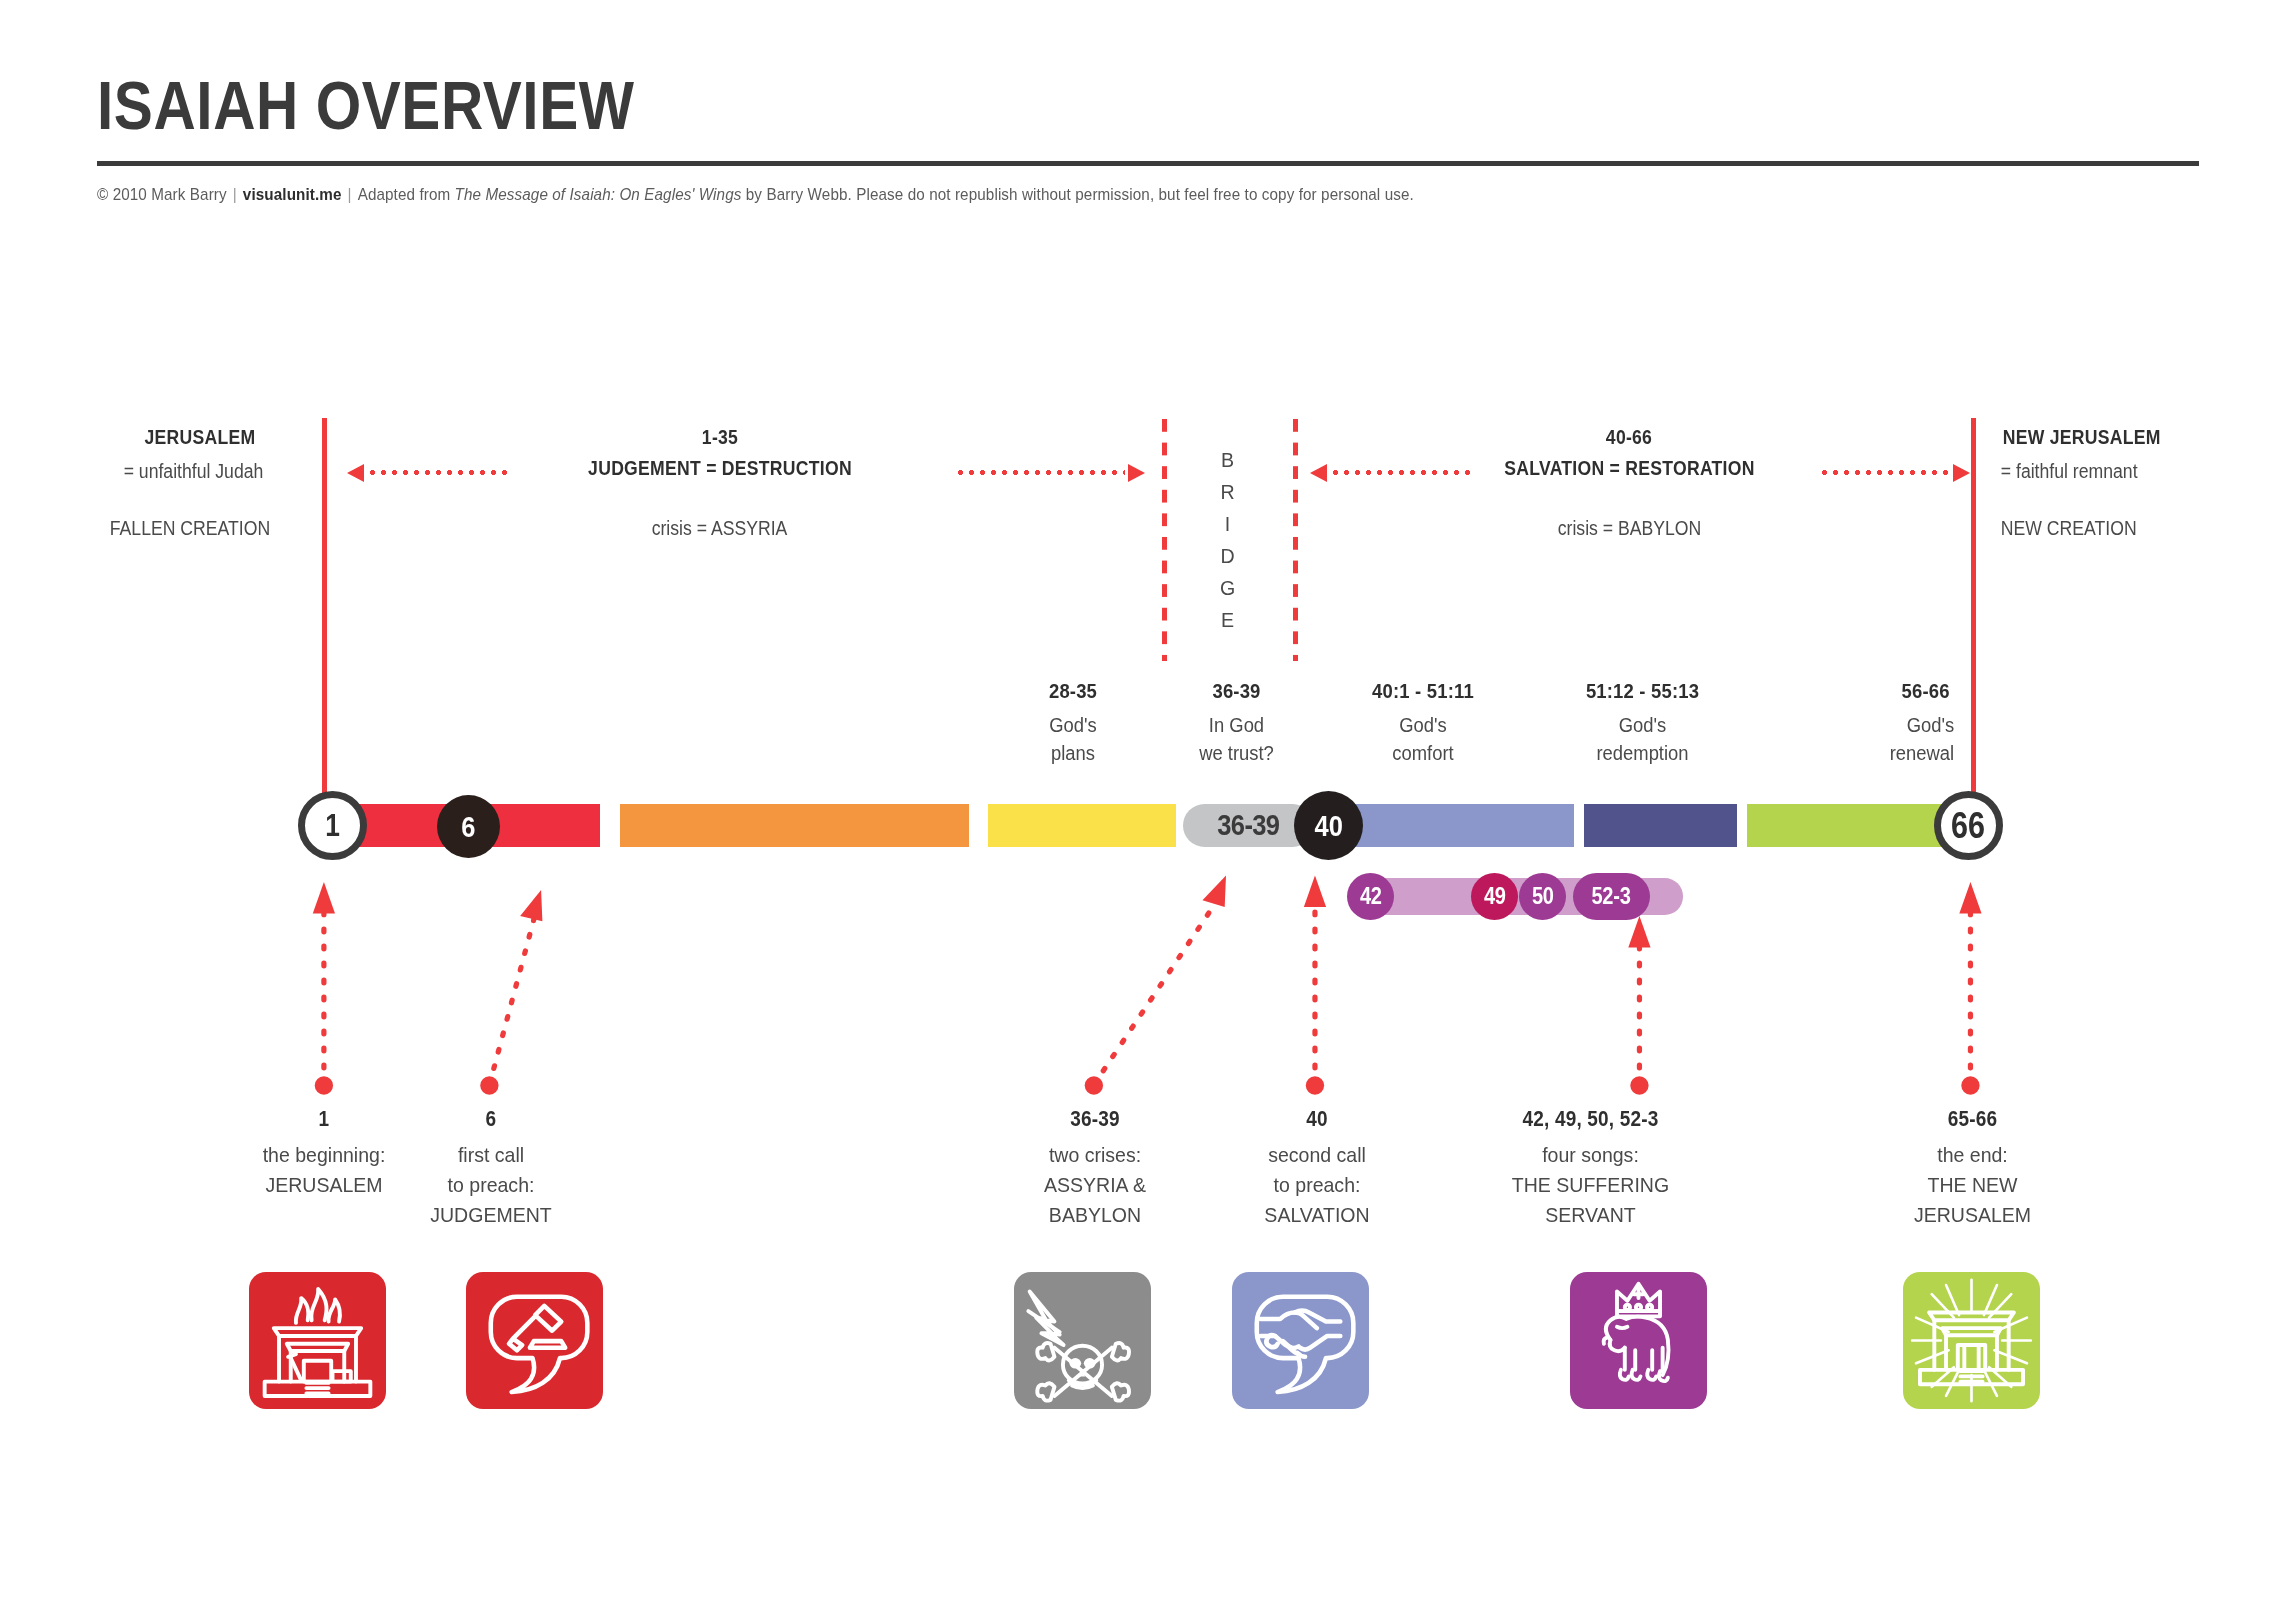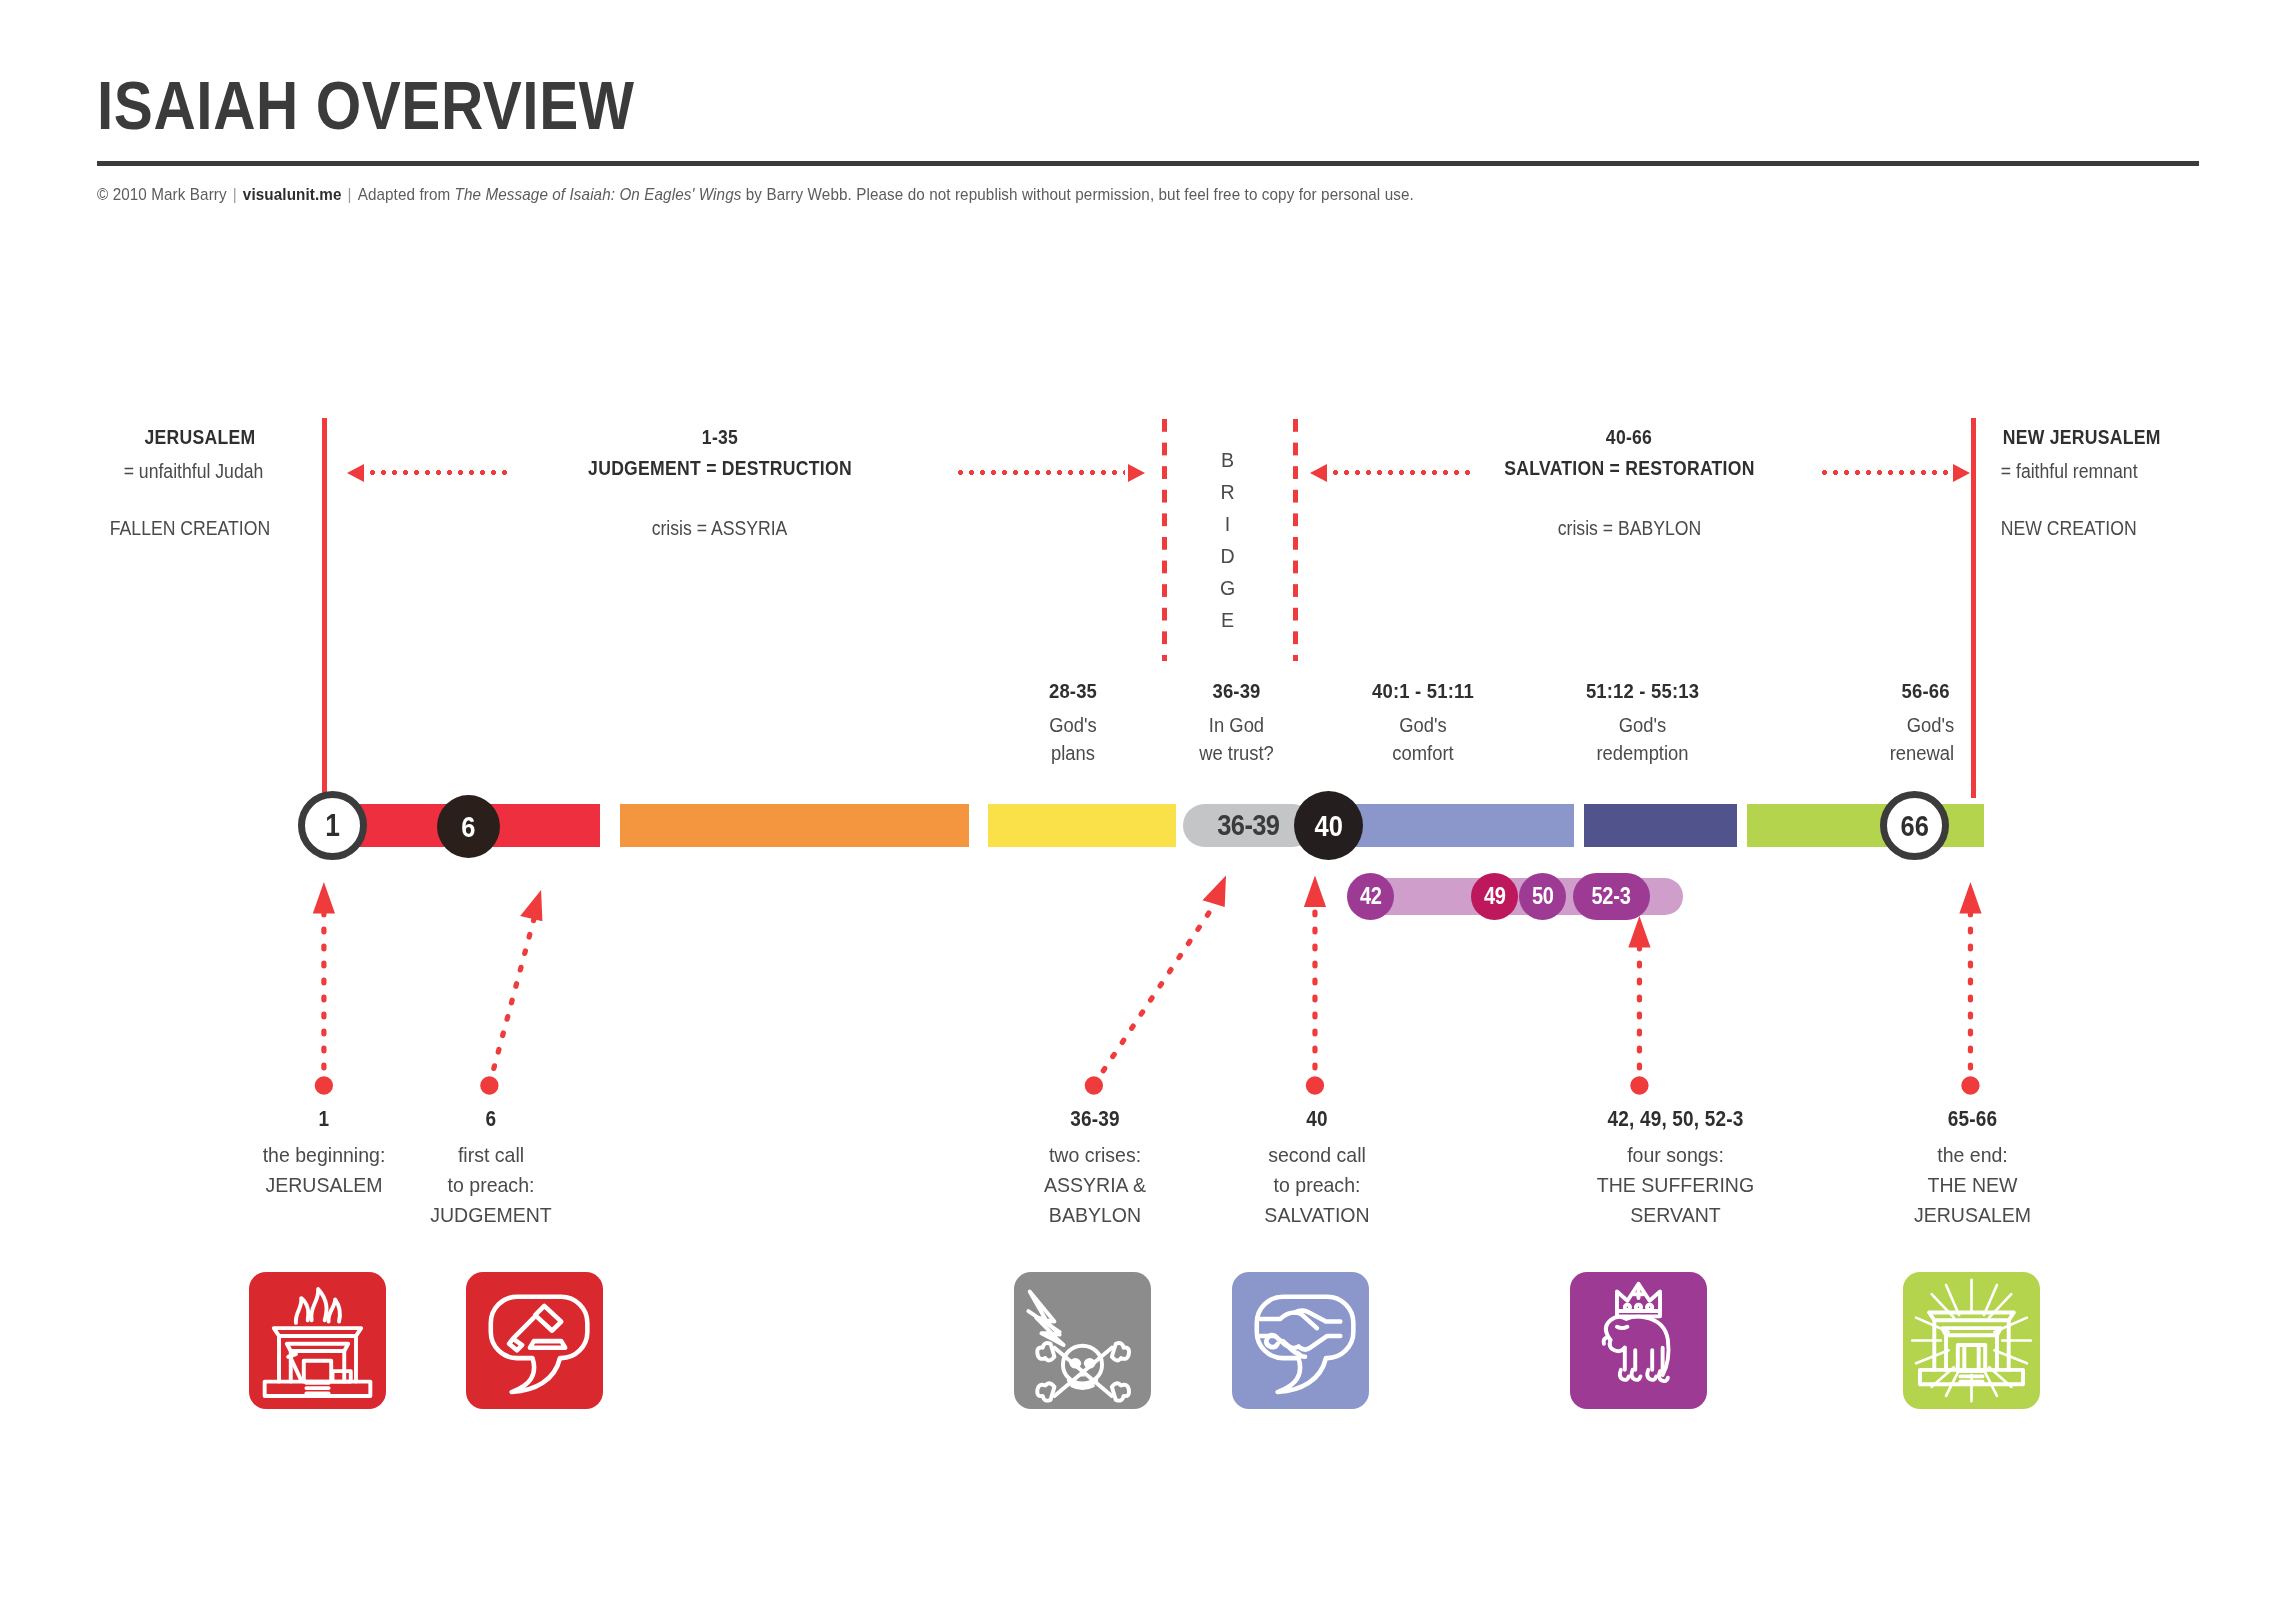--- a/index.html
+++ b/index.html
@@ -227,21 +227,21 @@
 
   <div class="medallion med-open" style="left:298px;  top:779px; width:69px; height:69px; font-size:31px;">
       <span>1</span>
     </div>
   <div class="medallion med-filled" style="left:437px;  top:783px; width:63px;  height:63px;  font-size:30px;">
       <span>6</span>
     </div>
   <div class="medallion med-black" style="left:1294px; top:779px; width:69px; height:69px; font-size:30px;">
       <span>40</span>
     </div>
-  <div class="medallion med-open" style="left:1880px; top:779px; width:69px; height:69px; font-size:30px;">
+  <div class="medallion med-open" style="left:1934px; top:779px; width:69px; height:69px; font-size:36px;">
       <span>66</span>
     </div>
 
   <div id="songs-track" style="left: 1356px; top: 866px; width: 327px; background: rgb(207, 158, 203);"></div>
   <div class="song-chip" style="left: 1347px; top: 861px; width: 47px; height: 47px; background: rgb(156, 58, 148);">
       <span>42</span>
     </div>
   <div class="song-chip" style="left: 1471px; top: 861px; width: 47px; height: 47px; background: #be185d;">
       <span>49</span>
     </div>
@@ -293,21 +293,21 @@
     <span class="nl first">two crises:</span>
     <span class="nl">ASSYRIA &amp;</span>
     <span class="nl">BABYLON</span>
   </div>
   <div class="note" style="left:1204px; top:1094px; width:226px;">
     <span class="nref">40</span>
     <span class="nl first">second call</span>
     <span class="nl">to preach:</span>
     <span class="nl">SALVATION</span>
   </div>
-  <div class="note" style="left:1538px; top:1094px; width:275px;">
+  <div class="note" style="left:1453px; top:1094px; width:275px;">
     <span class="nref">42, 49, 50, 52-3</span>
     <span class="nl first">four songs:</span>
     <span class="nl">THE SUFFERING</span>
     <span class="nl">SERVANT</span>
   </div>
   <div class="note" style="left:1858px; top:1094px; width:229px;">
     <span class="nref">65-66</span>
     <span class="nl first">the end:</span>
     <span class="nl">THE NEW</span>
     <span class="nl">JERUSALEM</span>

